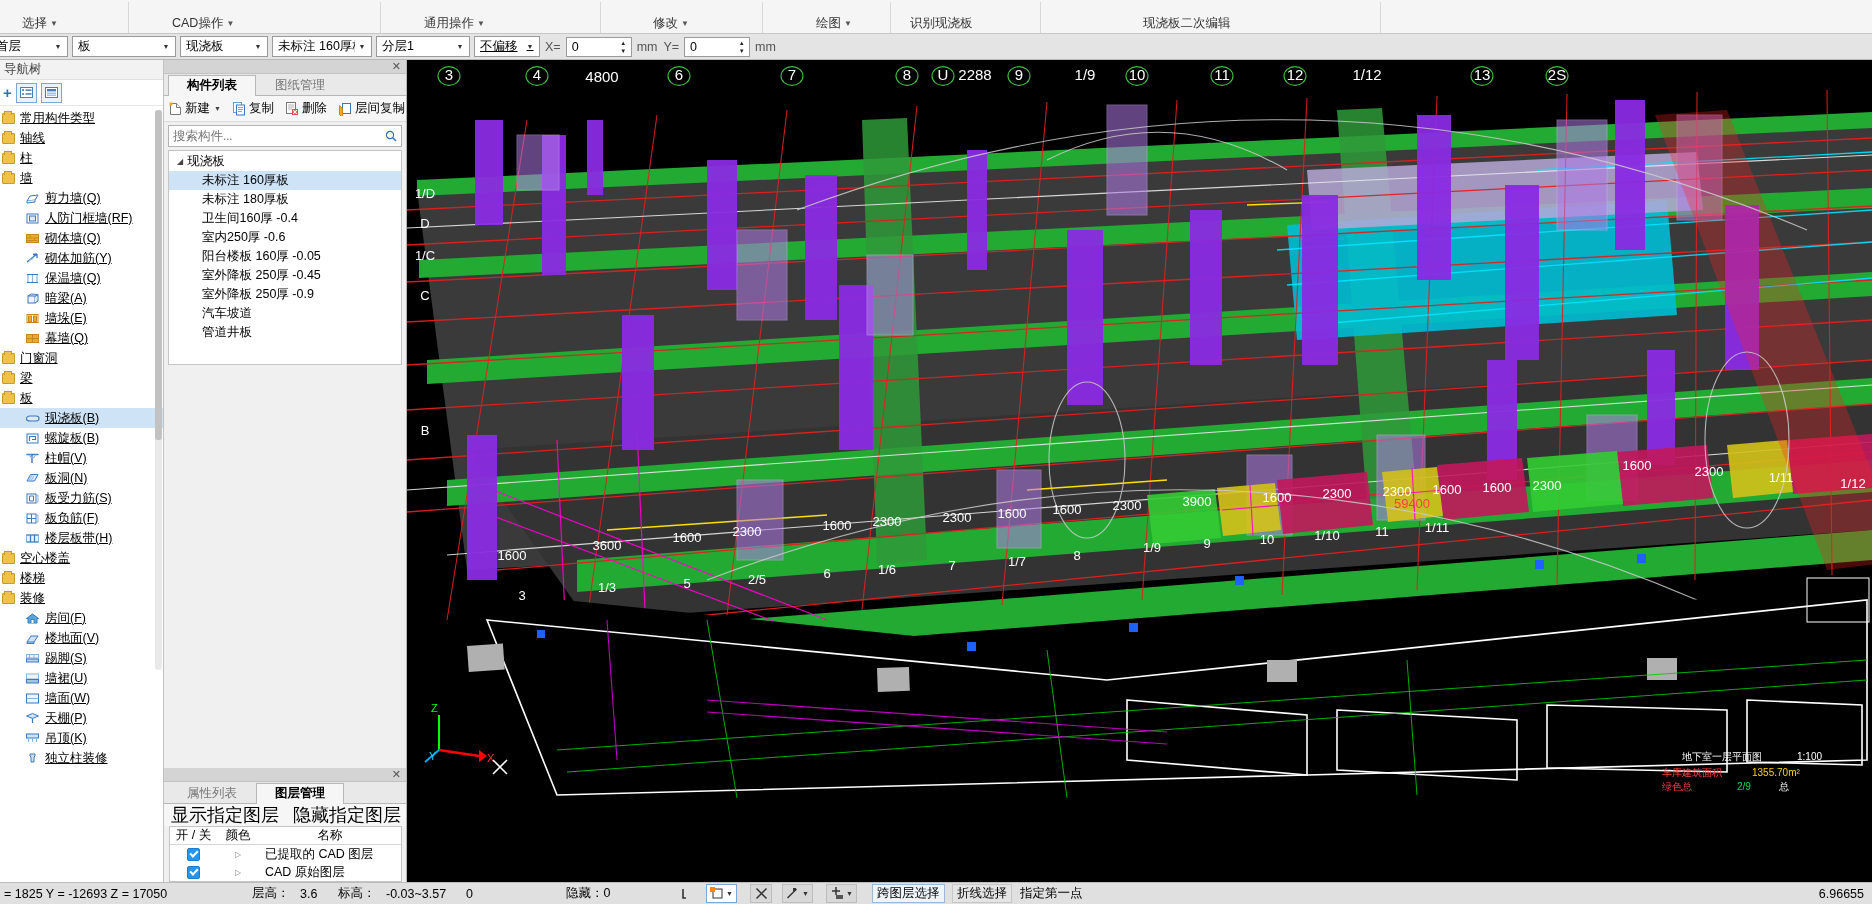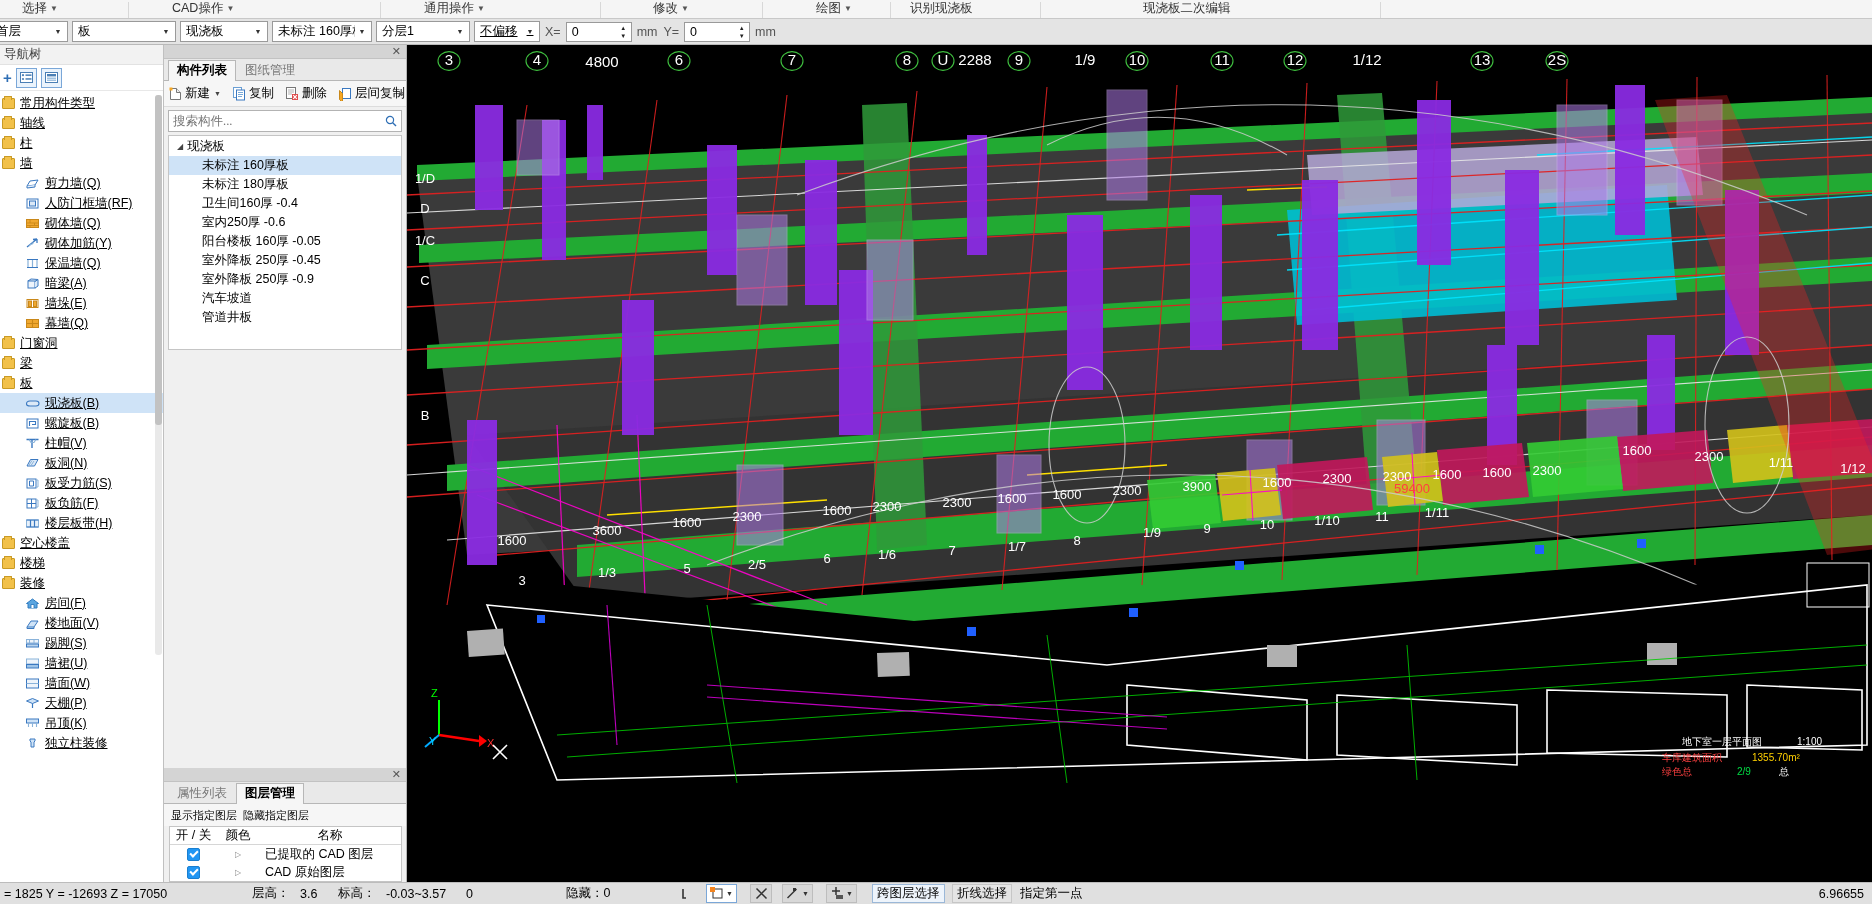--- a/index.html
+++ b/index.html
@@ -5,21 +5,21 @@
   * { box-sizing: border-box; margin: 0; padding: 0; }
   html, body {
     width: 1872px; height: 904px; overflow: hidden;
     font-family: "Liberation Sans", "DejaVu Sans", sans-serif;
     font-size: 12.5px; color: #000; background: #f0f0f0;
   }
   .app { position: relative; width: 1872px; height: 904px; display: flex; flex-direction: column; }
 
   
   .ribbon-groups {
-    height: 19px; background: #f5f5f5; border-bottom: 1px solid #c8c8c8;
+    height: 34px; background: #f5f5f5; border-bottom: 1px solid #c8c8c8;
     display: flex; align-items: flex-end; position: relative; overflow: hidden;
   }
   .rg { position: absolute; bottom: 1px; display: flex; align-items: center; gap: 3px;
         color: #333; font-size: 12.5px; white-space: nowrap; }
   .rg .caret { font-size: 8px; color: #555; }
   .rg-sep { position: absolute; bottom: 0; top: 2px; width: 1px; background: #d8d8d8; }
 
   
   .toolbar {
     height: 26px; background: #e4e4e4; border-bottom: 1px solid #b9b9b9;
@@ -106,21 +106,21 @@
   .panel-head {
     height: 14px; background: #d4d4d4; position: relative;
     border-bottom: 1px solid #c2c2c2; display:flex; align-items:center; justify-content:flex-end;
   }
   .panel-head .x { font-size: 11px; color: #555; padding-right: 5px; line-height: 1; }
   .tabstrip {
     height: 22px; background: #e9e9e9; display: flex; align-items: flex-end;
     border-bottom: 1px solid #b7b7b7; padding-left: 4px;
   }
   .tab {
-    height: 21px; padding: 0 8px; display: flex; align-items: center;
+    height: 21px; padding: 0 18px; display: flex; align-items: center;
     font-size: 12.5px; color: #777; border: 1px solid transparent; border-bottom: none;
   }
   .tab.active {
     background: #f6f6f6; color: #000; font-weight: bold;
     border-color: #b7b7b7; margin-bottom: -1px; padding-bottom: 1px;
   }
   .cmdbar {
     height: 26px; background: #f6f6f6; display: flex; align-items: center;
     gap: 6px; padding: 0 2px; border-bottom: 1px solid #dcdcdc; position: relative;
   }
@@ -148,22 +148,22 @@
   .comp-item {
     height: 19px; display: flex; align-items: center; padding-left: 33px;
     font-size: 12.5px; white-space: nowrap;
   }
   .comp-item.sel { background: #cfe3f7; }
   .mid-spacer { flex: 1; background: #f0f0f0; }
 
   
   .layer-panel { background: #f0f0f0; }
   .lp-actions {
-    height: 22px; display: flex; align-items: center; gap: 6px;
-    padding-left: 7px; font-size: 11px; background: #f6f6f6;
+    height: 22px; display: flex; align-items: center; gap: 14px;
+    padding-left: 7px; font-size: 18px; background: #f6f6f6;
   }
   .lp-table { background: #fff; margin: 0 4px 0 5px; border: 1px solid #c5c5c5; }
   .lp-head {
     height: 18px; display: flex; align-items: center; font-size: 12.5px;
     background: #fff; border-bottom: 1px solid #d6d6d6;
   }
   .lp-head div { text-align: center; }
   .lp-row { height: 18px; display: flex; align-items: center; font-size: 12.5px; }
   .col-onoff { width: 47px; display:flex; align-items:center; justify-content:center; }
   .col-color { width: 42px; display:flex; align-items:center; justify-content:center; }

